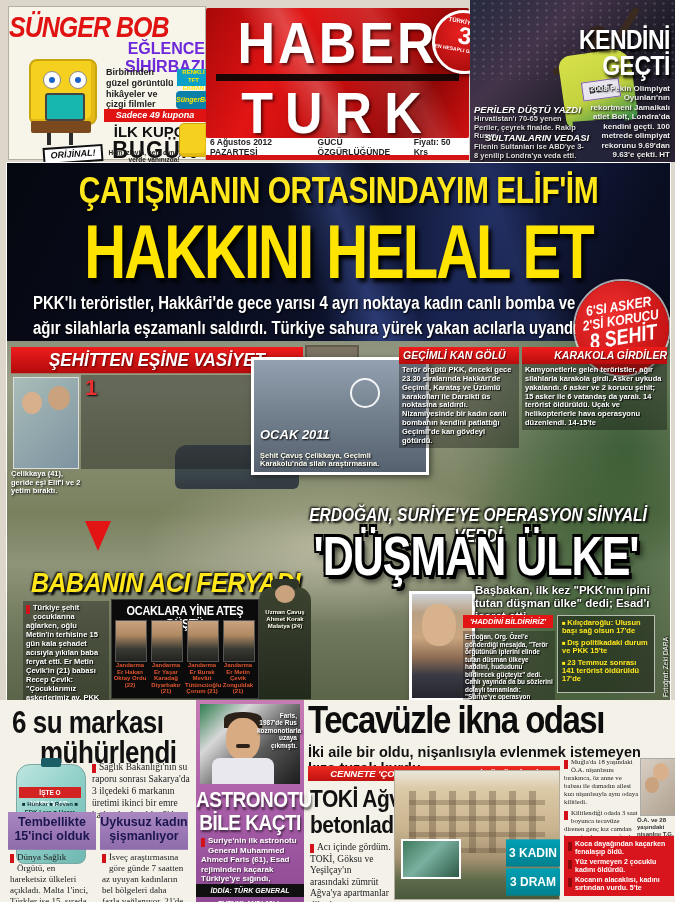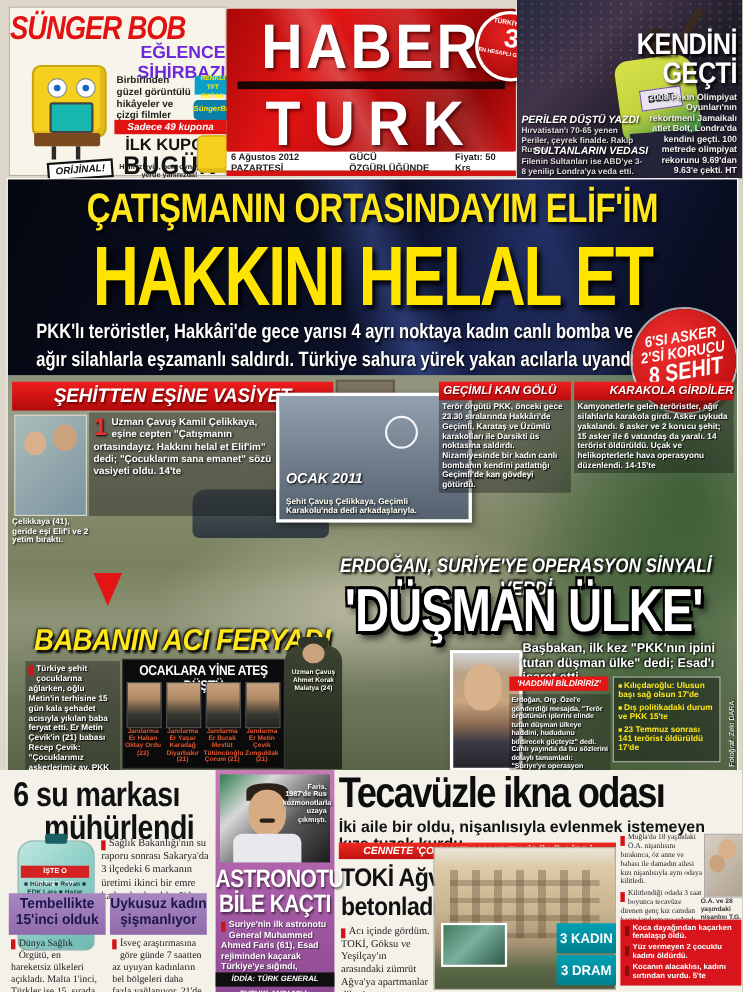--- a/index.html
+++ b/index.html
@@ -260,28 +260,28 @@
       <div class="l2">2'Sİ KORUCU</div>
       <div class="l3">8 ŞEHİT</div>
     </div>
 
     <div id="vas-banner" class="abs">ŞEHİTTEN EŞİNE VASİYET</div>
     <div id="vas-couple" class="abs">
       <div class="h1"></div>
       <div class="h2"></div>
     </div>
     <div id="vas-body" class="abs">
-      <span id="vas-num">1</span><span>Uzman Çavuş Kamil Çelikkaya, eşine cepten "Çatışmanın ortasındayız. Hakkını helal et Elif'im" dedi; "Çocuklarım sana emanet" sözü vasiyeti oldu. 14'te</span>
+      <span id="vas-num">1</span>
     </div>
     <div id="vas-cap" class="abs">Çelikkaya (41), geride eşi Elif'i ve 2 yetim bıraktı.</div>
 
     <div id="ocak" class="abs">
       <div class="ring"></div>
       <div id="ocak-title">OCAK 2011</div>
-      <div id="ocak-cap">Şehit Çavuş Çelikkaya, Geçimli Karakolu'nda dedi arkadaşlarıyla.</div>
+      <div id="ocak-cap">Şehit Çavuş Çelikkaya, Geçimli Karakolu'nda silah araştırmasına.</div>
     </div>
 
     <div id="gec-h" class="abs colhead">GEÇİMLİ KAN GÖLÜ</div>
     <div id="gec-b" class="abs colbody">Terör örgütü PKK, önceki gece 23.30 sıralarında Hakkâri'de Geçimli, Karataş ve Üzümlü karakolları ile Darsikti üs noktasına saldırdı. Nizamiyesinde bir kadın canlı bombanın kendini patlattığı Geçimli'de kan gövdeyi götürdü.</div>
     <div id="kar-h" class="abs colhead">KARAKOLA GİRDİLER</div>
     <div id="kar-b" class="abs colbody">Kamyonetlerle gelen teröristler, ağır silahlarla karakola girdi. Asker uykuda yakalandı. 6 asker ve 2 korucu şehit; 15 asker ile 6 vatandaş da yaralı. 14 terörist öldürüldü. Uçak ve helikopterlerle hava operasyonu düzenlendi. 14-15'te</div>
 
     <div id="pointer-arrow" class="abs"></div>
 
     <div id="dus-kick" class="abs">ERDOĞAN, SURİYE'YE OPERASYON SİNYALİ VERDİ</div>

